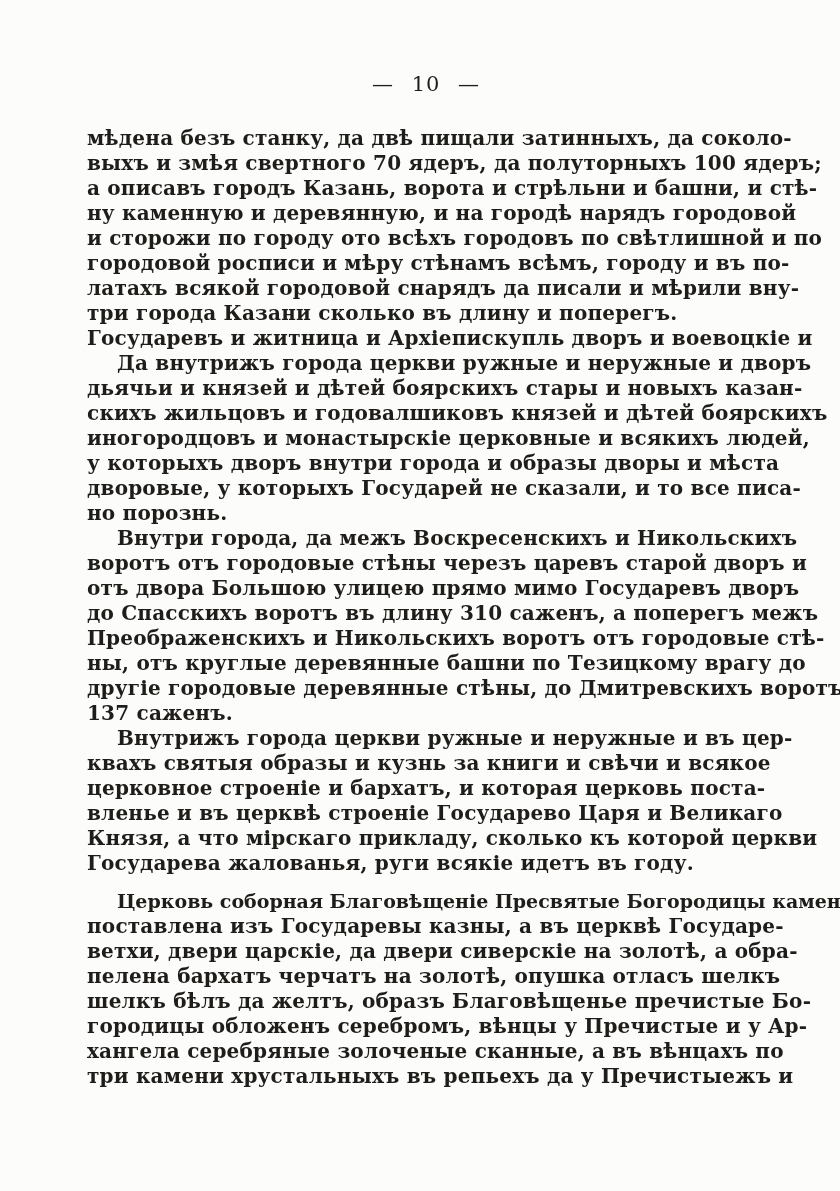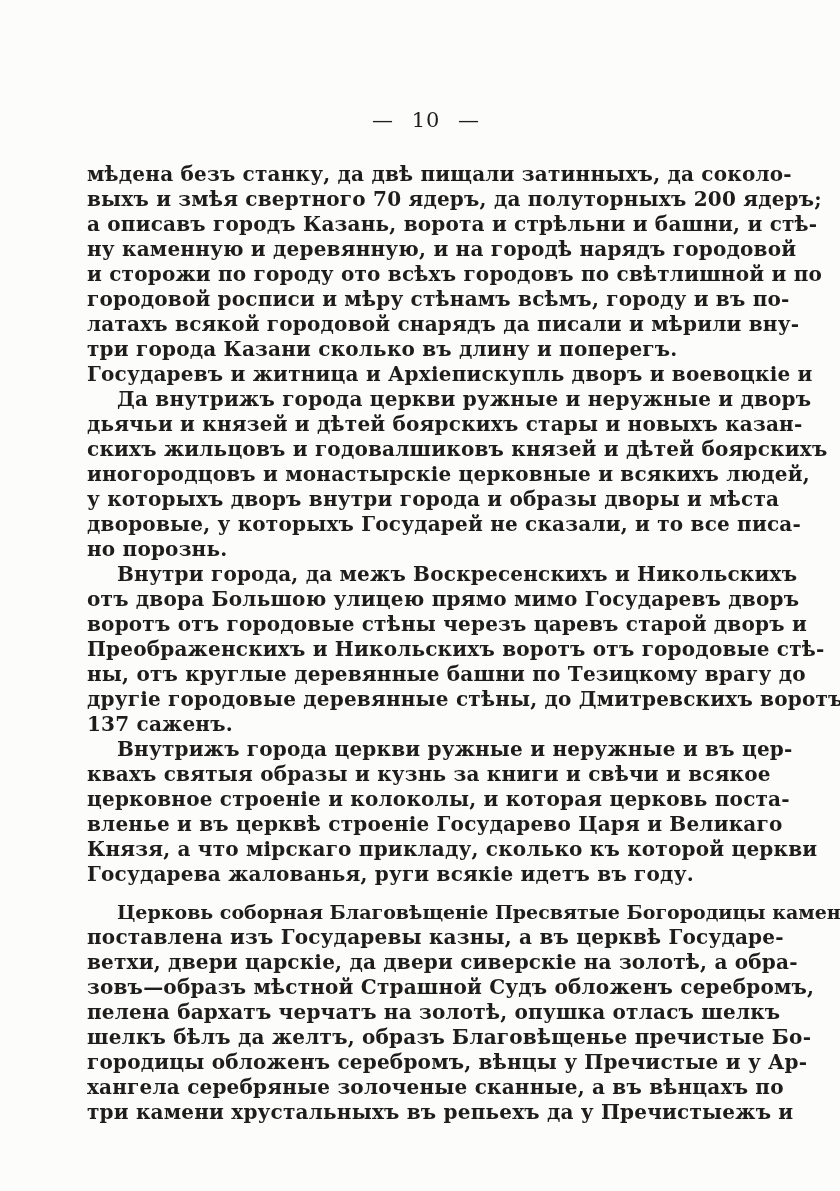--- a/index.html
+++ b/index.html
@@ -11,21 +11,20 @@
     height: 1191px;
     background: var(--paper, #fcfcfa);
     font-family: "DejaVu Serif", "Liberation Serif", serif;
     color: var(--ink, #1f1d1a);
     position: relative;
     overflow: hidden;
   }
   .page {
     position: absolute;
     inset: 0;
-    margin-top: 36px;
   }
   .page-header {
     position: absolute;
     top: 72px;
     left: 87px;
     width: 678px;
     text-align: center;
     font-size: 21px;
     word-spacing: 10px;
     letter-spacing: 1px;
@@ -65,60 +64,60 @@
   }
 </style>
 </head>
 <body style="--paper: #fcfcfa; --ink: #1f1d1a;">
 
 <div class="page">
   <div class="page-header">— 10 —</div>
   <div class="text-block">
       <div class="paragraph">
         <div class="line">мѣдена безъ станку, да двѣ пищали затинныхъ, да соколо-</div>
-        <div class="line">выхъ и змѣя свертного 70 ядеръ, да полуторныхъ 200 ядеръ;</div>
+        <div class="line">выхъ и змѣя свертного 70 ядеръ, да полуторныхъ 100 ядеръ;</div>
         <div class="line">а описавъ городъ Казань, ворота и стрѣльни и башни, и стѣ-</div>
         <div class="line">ну каменную и деревянную, и на городѣ нарядъ городовой</div>
         <div class="line">и сторожи по городу ото всѣхъ городовъ по свѣтлишной и по</div>
         <div class="line">городовой росписи и мѣру стѣнамъ всѣмъ, городу и въ по-</div>
         <div class="line">латахъ всякой городовой снарядъ да писали и мѣрили вну-</div>
         <div class="line last">три города Казани сколько въ длину и поперегъ.</div>
       </div>
       <div class="paragraph">
         <div class="line">Государевъ и житница и Архіепискупль дворъ и воевоцкіе и</div>
         <div class="line indent">Да внутрижъ города церкви ружные и неружные и дворъ</div>
         <div class="line">дьячьи и князей и дѣтей боярскихъ стары и новыхъ казан-</div>
         <div class="line">скихъ жильцовъ и годовалшиковъ князей и дѣтей боярскихъ</div>
         <div class="line">иногородцовъ и монастырскіе церковные и всякихъ людей,</div>
         <div class="line">у которыхъ дворъ внутри города и образы дворы и мѣста</div>
         <div class="line">дворовые, у которыхъ Государей не сказали, и то все писа-</div>
         <div class="line last">но порознь.</div>
       </div>
       <div class="paragraph">
         <div class="line indent">Внутри города, да межъ Воскресенскихъ и Никольскихъ</div>
+        <div class="line">воротъ отъ городовые стѣны черезъ царевъ старой дворъ и</div>
         <div class="line">отъ двора Большою улицею прямо мимо Государевъ дворъ</div>
-        <div class="line">воротъ отъ городовые стѣны черезъ царевъ старой дворъ и</div>
+        <div class="line">до Спасскихъ воротъ въ длину 310 саженъ, а поперегъ межъ</div>
         <div class="line">Преображенскихъ и Никольскихъ воротъ отъ городовые стѣ-</div>
         <div class="line">ны, отъ круглые деревянные башни по Тезицкому врагу до</div>
         <div class="line">другіе городовые деревянные стѣны, до Дмитревскихъ воротъ</div>
         <div class="line last">137 саженъ.</div>
       </div>
       <div class="paragraph">
         <div class="line indent">Внутрижъ города церкви ружные и неружные и въ цер-</div>
         <div class="line">квахъ святыя образы и кузнь за книги и свѣчи и всякое</div>
-        <div class="line">церковное строеніе и колоколы, и которая церковь поста-</div>
+        <div class="line">церковное строеніе и бархатъ, и которая церковь поста-</div>
         <div class="line">вленье и въ церквѣ строеніе Государево Царя и Великаго</div>
         <div class="line">Князя, а что мірскаго прикладу, сколько къ которой церкви</div>
         <div class="line last">Государева жалованья, руги всякіе идетъ въ году.</div>
       </div>
       <div class="paragraph space-before">
         <div class="line indent bold">Церковь соборная Благовѣщеніе Пресвятые Богородицы каменна</div>
         <div class="line">поставлена изъ Государевы казны, а въ церквѣ Государе-</div>
         <div class="line">ветхи, двери царскіе, да двери сиверскіе на золотѣ, а обра-</div>
-        <div class="line">зовъ—образъ мѣстной Страшной Судъ обложенъ серебромъ,</div>
         <div class="line">пелена бархатъ черчатъ на золотѣ, опушка отласъ шелкъ</div>
         <div class="line">шелкъ бѣлъ да желтъ, образъ Благовѣщенье пречистые Бо-</div>
         <div class="line">городицы обложенъ серебромъ, вѣнцы у Пречистые и у Ар-</div>
         <div class="line">хангела серебряные золоченые сканные, а въ вѣнцахъ по</div>
         <div class="line">три камени хрустальныхъ въ репьехъ да у Пречистыежъ и</div>
       </div>
     </div>
 </div>
 
 </body></html>

